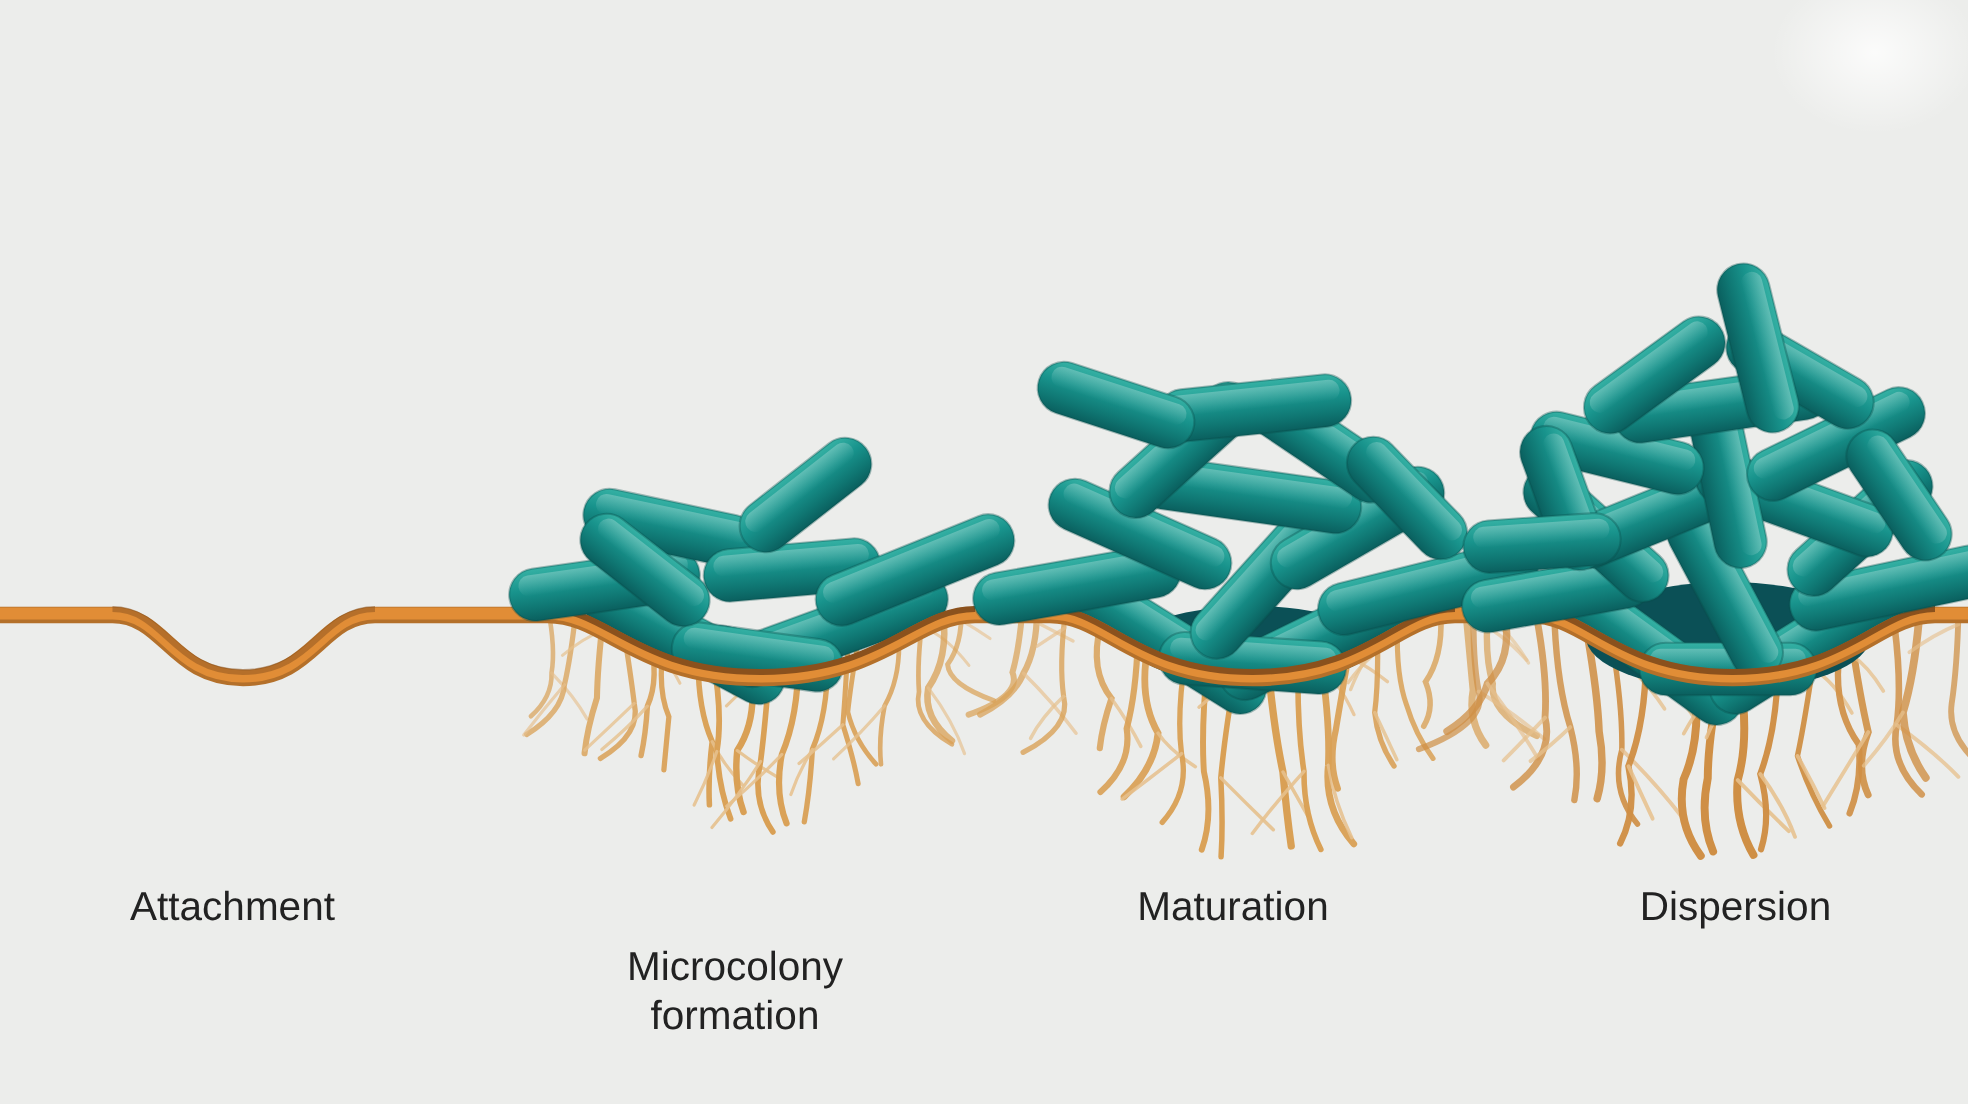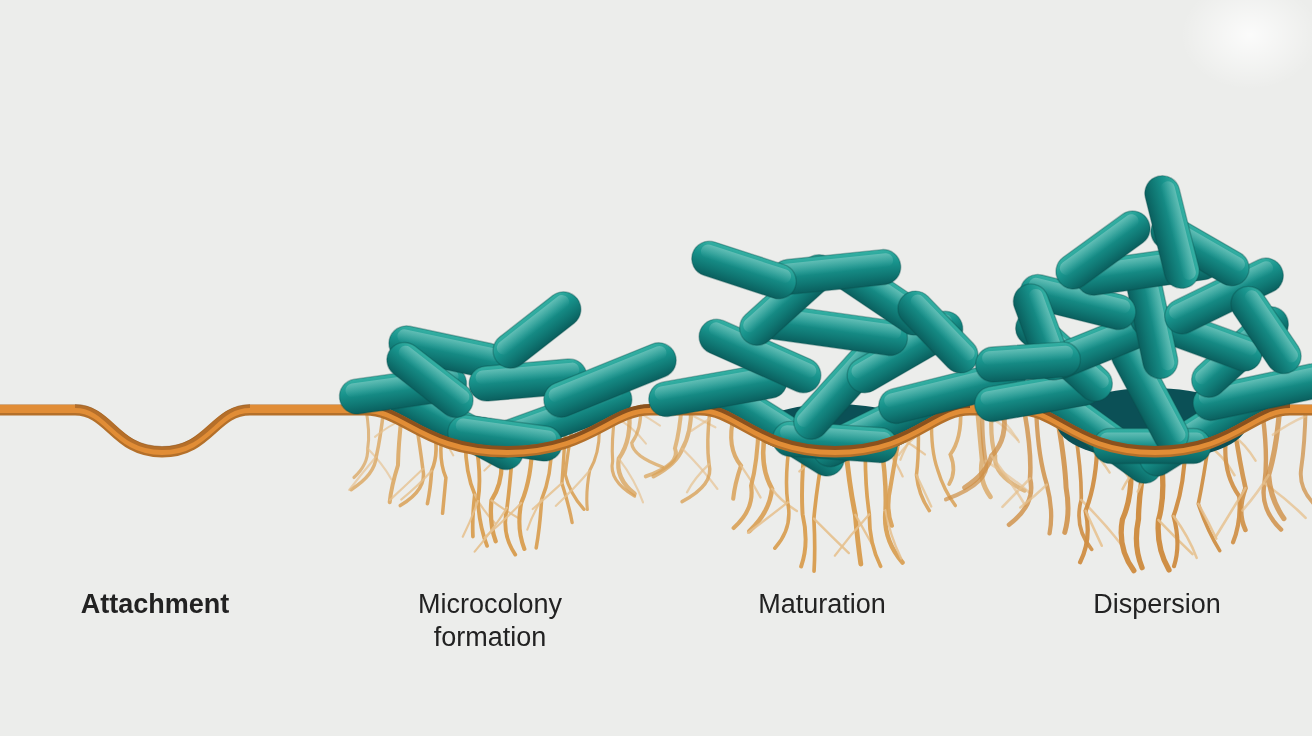--- a/index.html
+++ b/index.html
@@ -277,17 +277,17 @@
           <rect x="-57.5" y="-17.5" width="115" height="35" rx="17.5" fill="url(#bactG)" stroke="rgba(8,77,75,0.35)" stroke-width="1.4" transform="translate(1172,232) rotate(76)"></rect>
           <rect x="-50.5" y="-13.5" width="101" height="14" rx="7" fill="url(#bactHL)" opacity="0.45" transform="translate(1172,232) rotate(76)"></rect>
           <rect x="-50" y="-17.5" width="100" height="35" rx="17.5" fill="url(#bactG)" stroke="rgba(8,77,75,0.35)" stroke-width="1.4" transform="translate(1042,332) rotate(70)"></rect>
           <rect x="-43" y="-13.5" width="86" height="14" rx="7" fill="url(#bactHL)" opacity="0.45" transform="translate(1042,332) rotate(70)"></rect>
           <rect x="-52.5" y="-17.5" width="105" height="35" rx="17.5" fill="url(#bactG)" stroke="rgba(8,77,75,0.35)" stroke-width="1.4" transform="translate(1028,362) rotate(-4)"></rect>
           <rect x="-45.5" y="-13.5" width="91" height="14" rx="7" fill="url(#bactHL)" opacity="0.45" transform="translate(1028,362) rotate(-4)"></rect>
           <rect x="-49" y="-17.5" width="98" height="35" rx="17.5" fill="url(#bactG)" stroke="rgba(8,77,75,0.35)" stroke-width="1.4" transform="translate(1266,330) rotate(56)"></rect>
           <rect x="-42" y="-13.5" width="84" height="14" rx="7" fill="url(#bactHL)" opacity="0.45" transform="translate(1266,330) rotate(56)"></rect>
         </g>
       </svg></div>
-  <div class="stage-label" style="left: 155px; color: rgb(34, 34, 34); font-weight: bold;">Attachment</div>
-  <div class="stage-label wrap" style="left: 490px; color: rgb(34, 34, 34);">Microcolony formation</div>
+  <div class="stage-label" style="left: 155px; color: rgb(34, 34, 34);">Attachment</div>
+  <div class="stage-label wrap" style="left: 490px; color: rgb(34, 34, 34); margin-top: 40px;">Microcolony formation</div>
   <div class="stage-label" style="left: 822px; color: rgb(34, 34, 34);">Maturation</div>
   <div class="stage-label" style="left: 1157px; color: rgb(34, 34, 34);">Dispersion</div>
 </div>
 
 </body></html>

